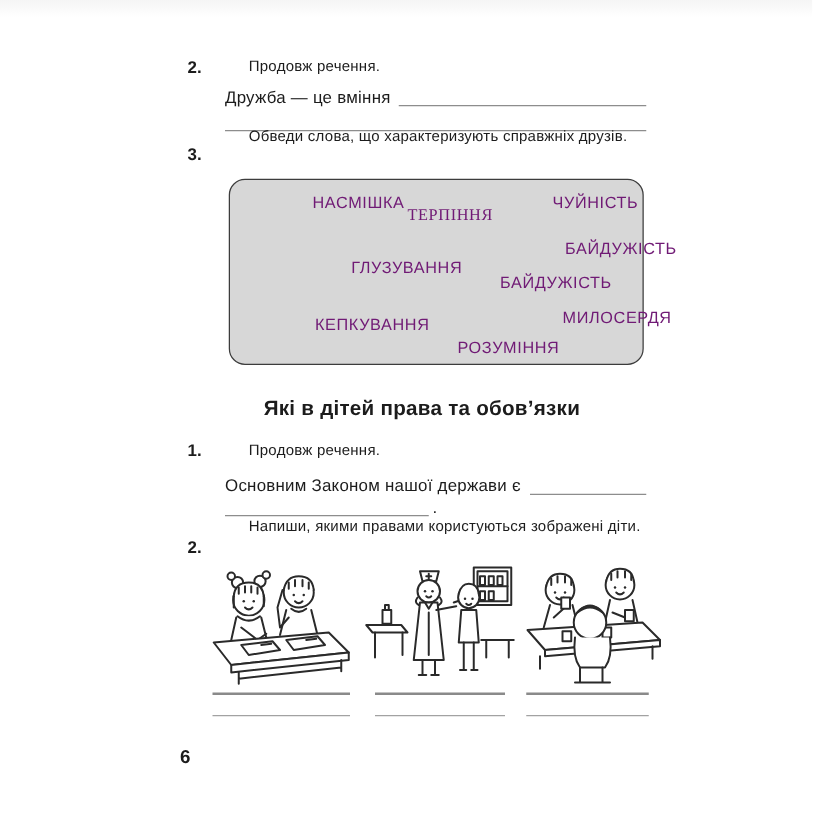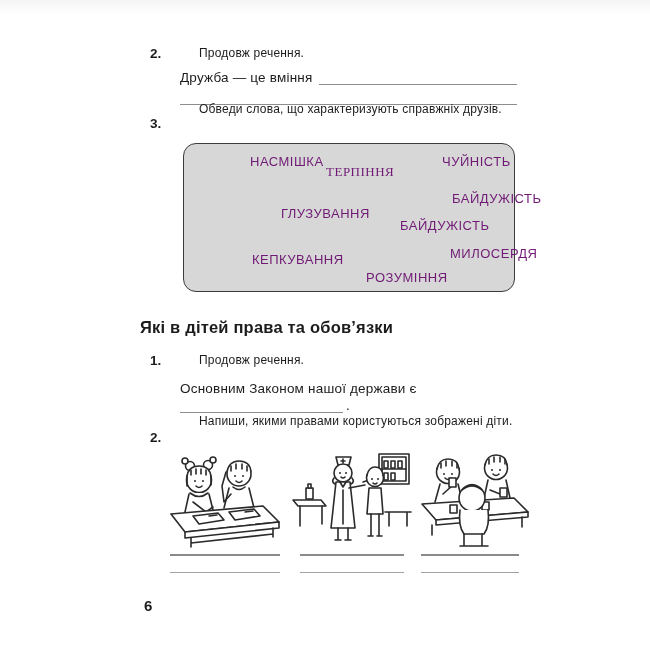--- a/index.html
+++ b/index.html
@@ -16,21 +16,21 @@
   .fill-row { position:absolute; display:flex; align-items:flex-start; font-size:13.5px; letter-spacing:0.2px; }
   .fill-row .lead { white-space:nowrap; }
   .fill-line { flex:1; border-bottom:1.3px solid #8d8d8d; margin-left:7px; height:14px; }
   .blank-line { position:absolute; border-bottom:1.3px solid #8d8d8d; }
   .period { margin-left:3px; }
   .word-box {
     position:absolute; left:183px; top:143px; width:330px; height:147px;
     background:#d7d7d7; border:1.8px solid #3c3c3c; border-radius:13px;
   }
   .cloud-word { position:absolute; font-size:13px; letter-spacing:0.5px; color:#701a75; white-space:nowrap;margin-left:44px; }
-  .heading { position:absolute; left:140px; top:318px; width:395px; 
+  .heading { position:absolute; left:140px; top:318px; width:395px; text-align:center;
              font-weight:bold; font-size:16.5px; letter-spacing:0.2px; }
   .illus { position:absolute; }
   .illus svg { display:block; }
   .ans-line-a { position:absolute; height:0; border-bottom:2px solid #8a8a8a; }
   .ans-line-b { position:absolute; height:0; border-bottom:1.4px solid #a2a2a2; }
   .page-num { position:absolute; left:144px; top:597px; font-weight:bold; font-size:15px; }
 </style>
 </head>
 <body>
 
@@ -59,21 +59,21 @@
     <span class="cloud-word" style="left:24px;  top:108px;">КЕПКУВАННЯ</span>
     <span class="cloud-word" style="left:222px; top:102px;">МИЛОСЕРДЯ</span>
     <span class="cloud-word" style="left:138px; top:126px;">РОЗУМІННЯ</span>
   </div>
 
   <div class="heading">Які в дітей права та обов’язки</div>
 
   <div class="task-num" style="left:150px; top:353px;">1.</div>
   <div class="task-text" style="left:180px; top:353px;">Продовж речення.</div>
 
-  <div class="fill-row" style="left:180px; top:381px; width:337px;flex-direction:column;">
+  <div class="fill-row" style="left:180px; top:381px; width:337px;">
     <span class="lead">Основним Законом нашої держави є</span>
     <span class="fill-line"></span>
   </div>
   <div class="fill-row" style="left:180px; top:398px; width:200px;">
     <span class="fill-line" style="margin-left:0; width:163px; flex:none;"></span>
     <span class="period">.</span>
   </div>
 
   <div class="task-num" style="left:150px; top:430px;">2.</div>
   <div class="task-text" style="left:180px; top:414px;">Напиши, якими правами користуються зображені діти.</div>

